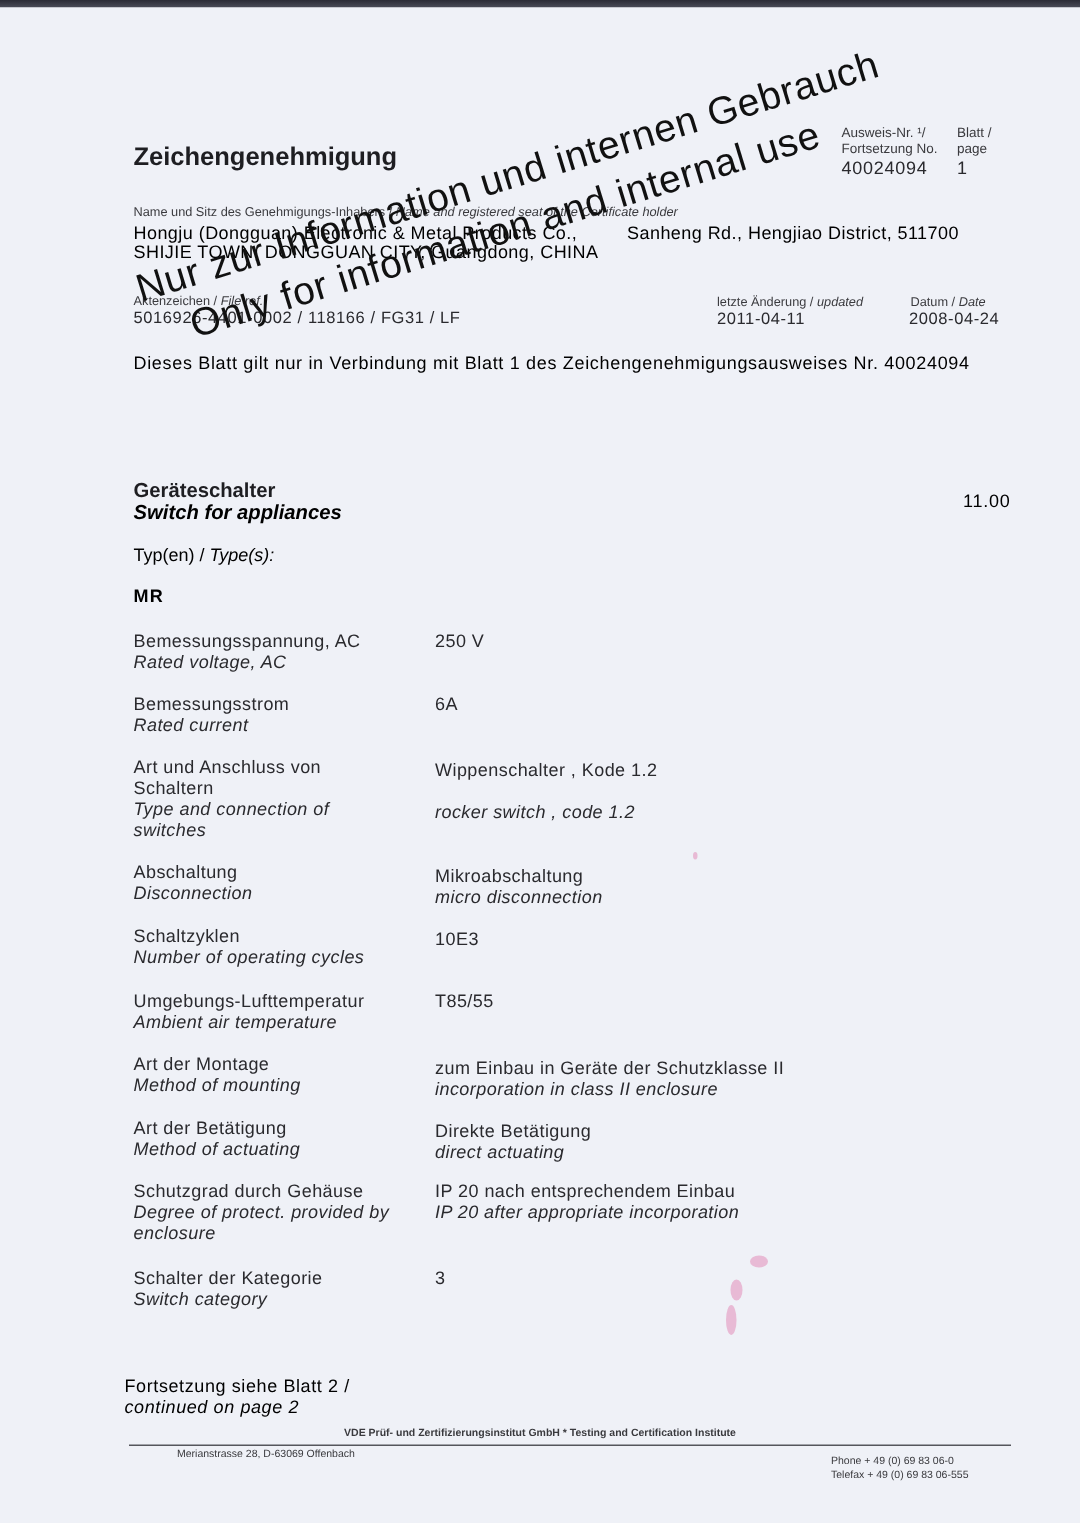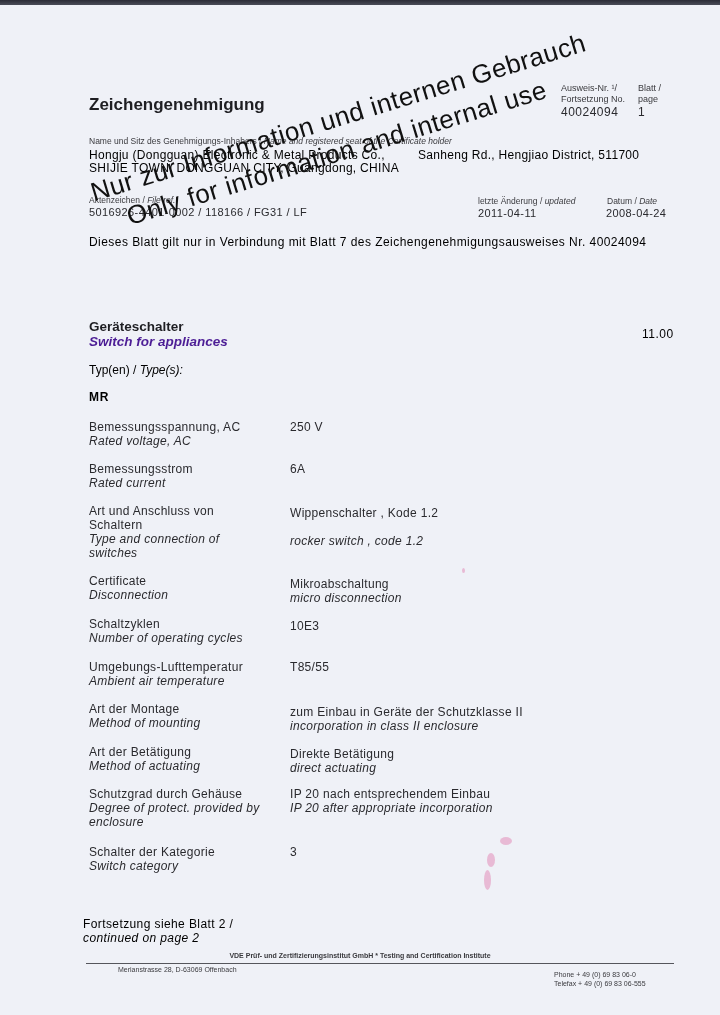--- a/index.html
+++ b/index.html
@@ -21,21 +21,21 @@
   .abs { position: absolute; white-space: nowrap; }
   .i { font-style: italic; }
   .title1 { left: 89px; top: 73px; font-size: 17px; font-weight: bold; color: #1e1e22; }
   .title2 { left: 89px; top: 95px; font-size: 17px; font-weight: bold; color: #1e1e22; }
   .cert-lbl { font-size: 9px; color: #3a3a3e; line-height: 11px; }
   .cert-val { font-size: 12px; color: #2a2a2e; letter-spacing: 0.5px; }
   .small { font-size: 8.5px; color: #3a3a3e; }
   .body12 { font-size: 12px; color: #000000; }
   .mid { font-size: 11px; letter-spacing: 0.4px; }
   .section-de { left: 89px; top: 318px; font-size: 13.5px; font-weight: bold; color: #1e1e22; }
-  .section-en { left: 89px; top: 333px; font-size: 13.5px; font-weight: bold; font-style: italic; color: #4c1d95; }
+  .section-en { left: 89px; top: 333px; font-size: 13.5px; font-weight: bold; font-style: italic; color: #000000; }
   .prop-label { position: absolute; left: 89px; font-size: 12px; line-height: 14px; color: #2a2a2e; letter-spacing: 0.3px; }
   .prop-value { position: absolute; left: 290px; font-size: 12px; line-height: 14px; color: #2a2a2e; letter-spacing: 0.3px; }
   .footer-center { left: 0; width: 720px; text-align: center; top: 953px; font-size: 7px; font-weight: bold; color: #3a3a3e; }
   .footer-rule { position: absolute; left: 86px; top: 963px; width: 588px; height: 1px; background: #55565c; }
   .footer-addr { left: 118px; top: 966px; font-size: 7px; color: #3a3a3e; }
   .footer-phone { left: 554px; top: 971px; font-size: 7px; color: #3a3a3e; line-height: 8px; }
   .watermark {
     position: absolute; font-size: 26px; color: #111; font-weight: normal;
     transform-origin: left bottom; white-space: nowrap; letter-spacing: 0.5px;
     font-family: "Liberation Sans", sans-serif;
@@ -79,21 +79,21 @@
     <span>letzte Änderung /</span>
     <span class="i">updated</span>
   </div>
   <div class="abs mid" style="left:478px; top:202px">2011-04-11</div>
   <div class="abs small" style="left:607px; top:191px">
     <span>Datum /</span>
     <span class="i">Date</span>
   </div>
   <div class="abs mid" style="left:606px; top:202px">2008-04-24</div>
 
-  <div class="abs body12" style="left:89px; top:230px; letter-spacing:0.45px">Dieses Blatt gilt nur in Verbindung mit Blatt 7 des Zeichengenehmigungsausweises Nr. 40024094</div>
+  <div class="abs body12" style="left:89px; top:230px; letter-spacing:0.45px">Dieses Blatt gilt nur in Verbindung mit Blatt 1 des Zeichengenehmigungsausweises Nr. 40024094</div>
 
   <div class="watermark" style="left:96px; top:172px; transform: rotate(-17deg);">Nur zur Information und internen Gebrauch</div>
   <div class="watermark" style="left:132px; top:196px; transform: rotate(-17deg);">Only for information and internal use</div>
 
   <div class="abs section-de" style="top:314px">Geräteschalter</div>
   <div class="abs section-en" style="top:329px">Switch for appliances</div>
   <div class="abs body12" style="left:642px; top:322px; letter-spacing:0.5px">11.00</div>
 
   <div class="abs body12" style="left:89px; top:358px">
     <span>Typ(en) /</span>
@@ -115,21 +115,21 @@
     </div>
 
     <div>
       <div class="prop-label" style="top:499px; white-space:normal; width:170px">Art und Anschluss von Schaltern</div>
       <div class="prop-label i" style="top:527px; white-space:normal; width:160px">Type and connection of switches</div>
       <div class="prop-value" style="top:501px">Wippenschalter , Kode 1.2</div>
       <div class="prop-value i" style="top:529px">rocker switch , code 1.2</div>
     </div>
 
     <div>
-      <div class="prop-label" style="top:569px">Certificate</div>
+      <div class="prop-label" style="top:569px">Abschaltung</div>
       <div class="prop-label i" style="top:583px">Disconnection</div>
       <div class="prop-value" style="top:572px">Mikroabschaltung</div>
       <div class="prop-value i" style="top:586px">micro disconnection</div>
     </div>
 
     <div>
       <div class="prop-label" style="top:612px">Schaltzyklen</div>
       <div class="prop-label i" style="top:626px">Number of operating cycles</div>
       <div class="prop-value" style="top:614px">10E3</div>
     </div>

